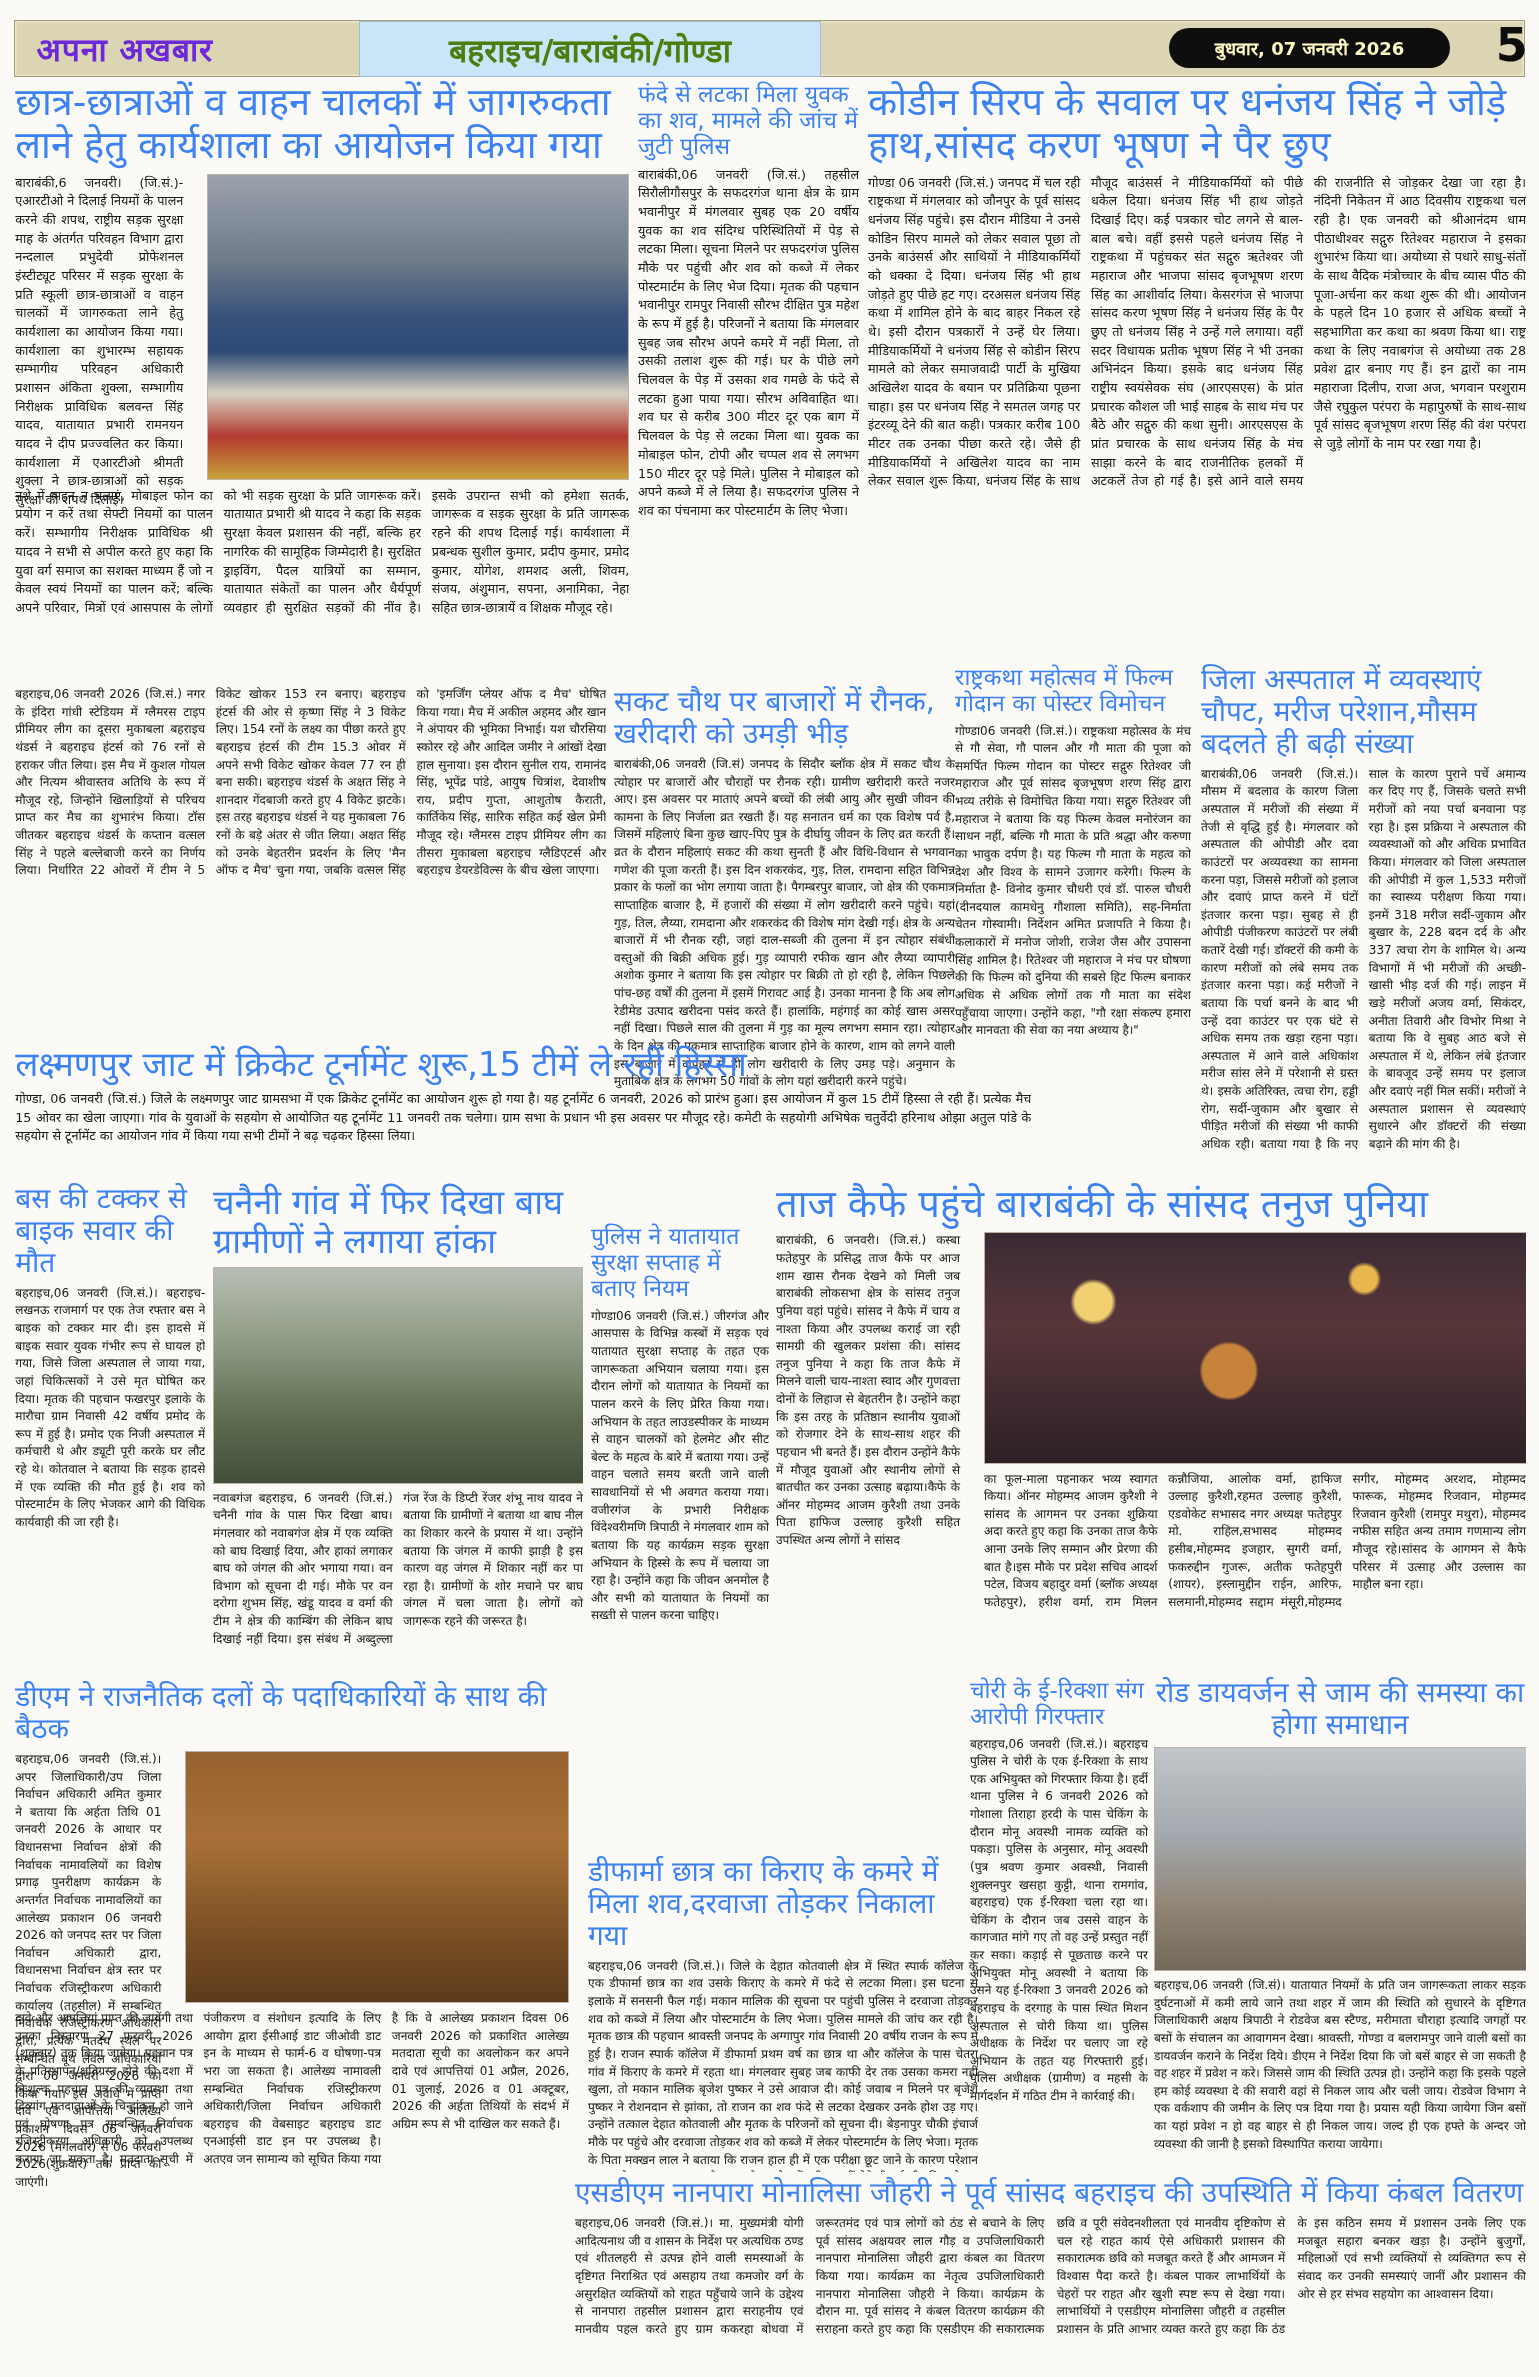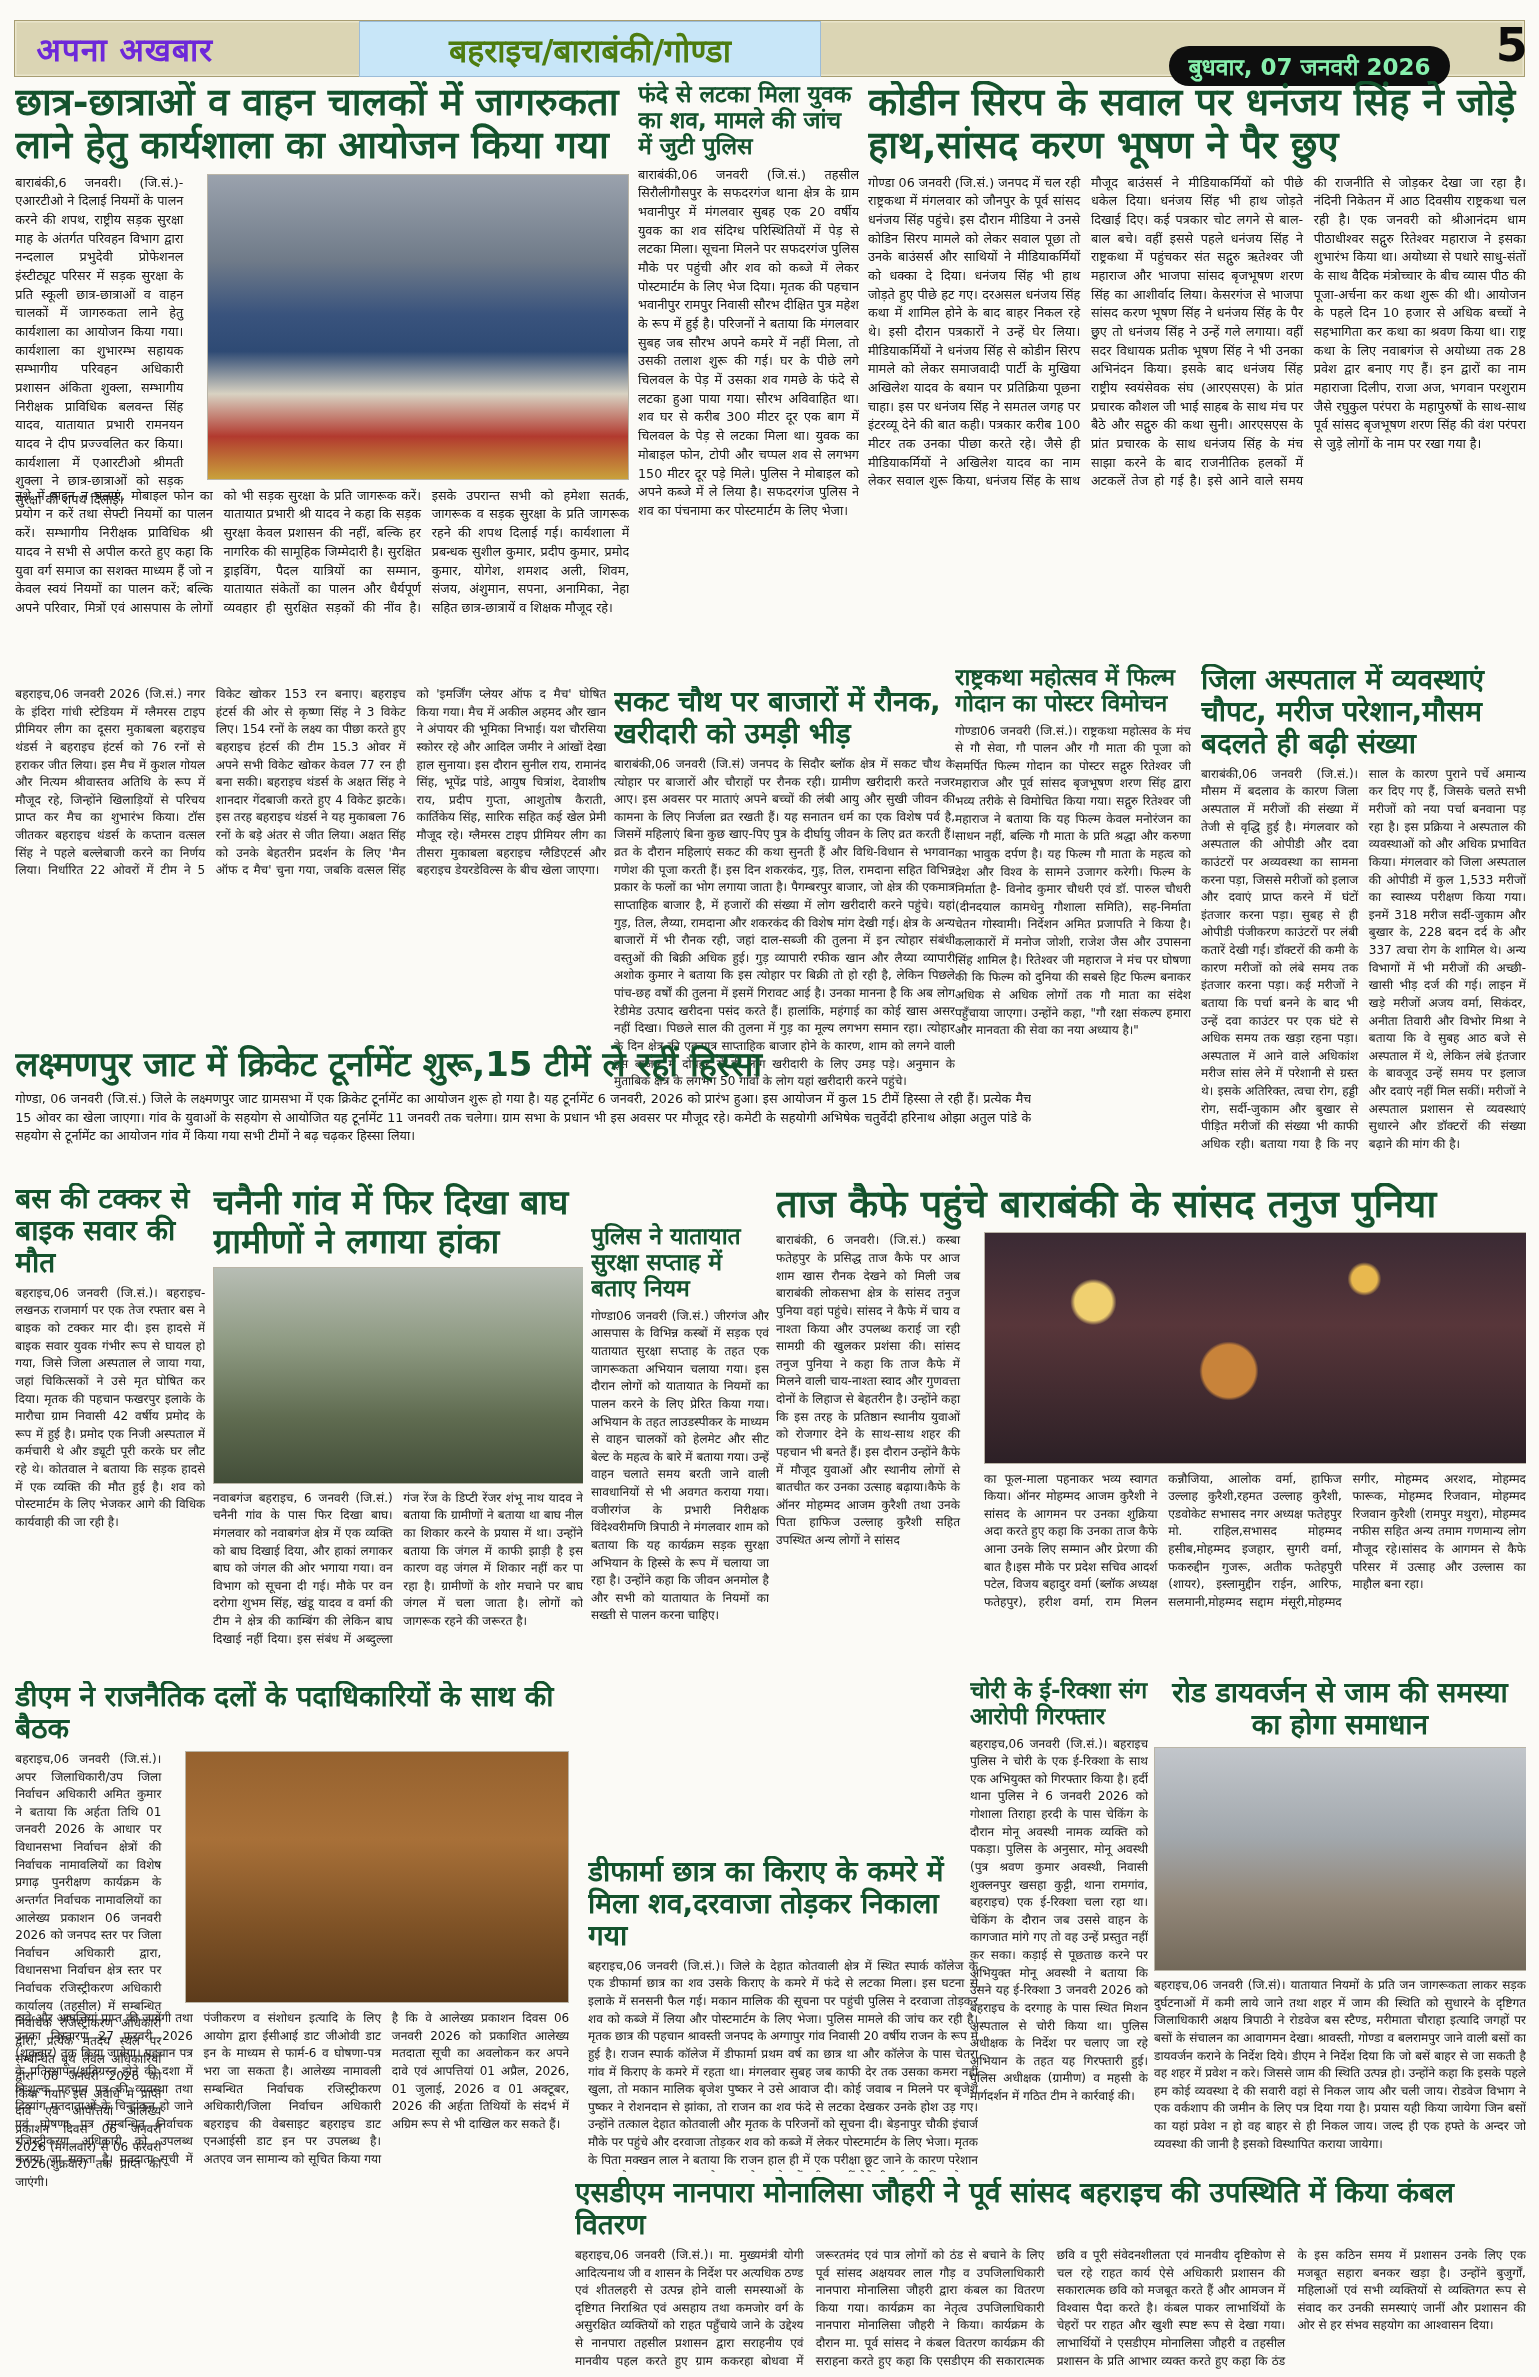--- a/index.html
+++ b/index.html
@@ -5,27 +5,27 @@
   html,body{margin:0;padding:0;background:#e8e6e0;}
   .page{position:relative;width:1540px;height:2377px;background:#fbfaf6;margin:0 auto;
         font-family:"DejaVu Sans","Liberation Sans",sans-serif;color:#141414;overflow:hidden;}
   
   .header-band{position:absolute;left:14px;top:20px;width:1509px;height:55px;
                background:#dbd5b4;border:0.8px solid #a79d72;box-shadow:inset 0 0 0 1.5px #eae5cb;}
   .masthead{position:absolute;left:21.5px;top:6.1px;font-size:32px;font-weight:900;letter-spacing:0.8px;color:#6d28d9;}
   .edition-box{position:absolute;left:344px;top:0;width:460px;height:54px;background:#c8e6f8;
                border:0.8px solid #9cbcd8;display:flex;align-items:center;justify-content:center;
                font-size:32px;font-weight:900;color:#4d7c0f;}
-  .date-pill{position:absolute;right:74px;top:25px;width:281px;height:40px;background:#0e0e0e;
+  .date-pill{position:absolute;right:74px;top:7px;width:281px;height:40px;background:#0e0e0e;
              border-radius:21.5px;display:flex;align-items:center;justify-content:center;
-             color:#86efac;font-size:23px;font-weight:800;}
+             color:#fef9c3;font-size:18px;font-weight:800;}
   .page-num{position:absolute;right:12.3px;top:1.5px;font-size:46px;font-weight:900;color:#0c0c0c;}
   
   .article{position:absolute;overflow:hidden;}
-  .hl{font-weight:700;color:#14532d;line-height:1.14;margin:0 0 6.1px 0;}
+  .hl{font-weight:400;color:#3b82f6;line-height:1.14;margin:0 0 6.1px 0;}
   .hl-xl{font-size:38px;}
   .hl-lg{font-size:34px;}
   .hl-md{font-size:28px;}
   .hl-sm{font-size:23px;}
   .hl-center{text-align:center;}
   .body-txt{font-size:12.7px;line-height:1.47;text-align:justify;color:#171717;}
   .body-sm{font-size:12px;}
   .cols-2{columns:2;column-gap:10.7px;}
   .cols-3{columns:3;column-gap:10.7px;}
   .cols-4{columns:4;column-gap:12.3px;}

